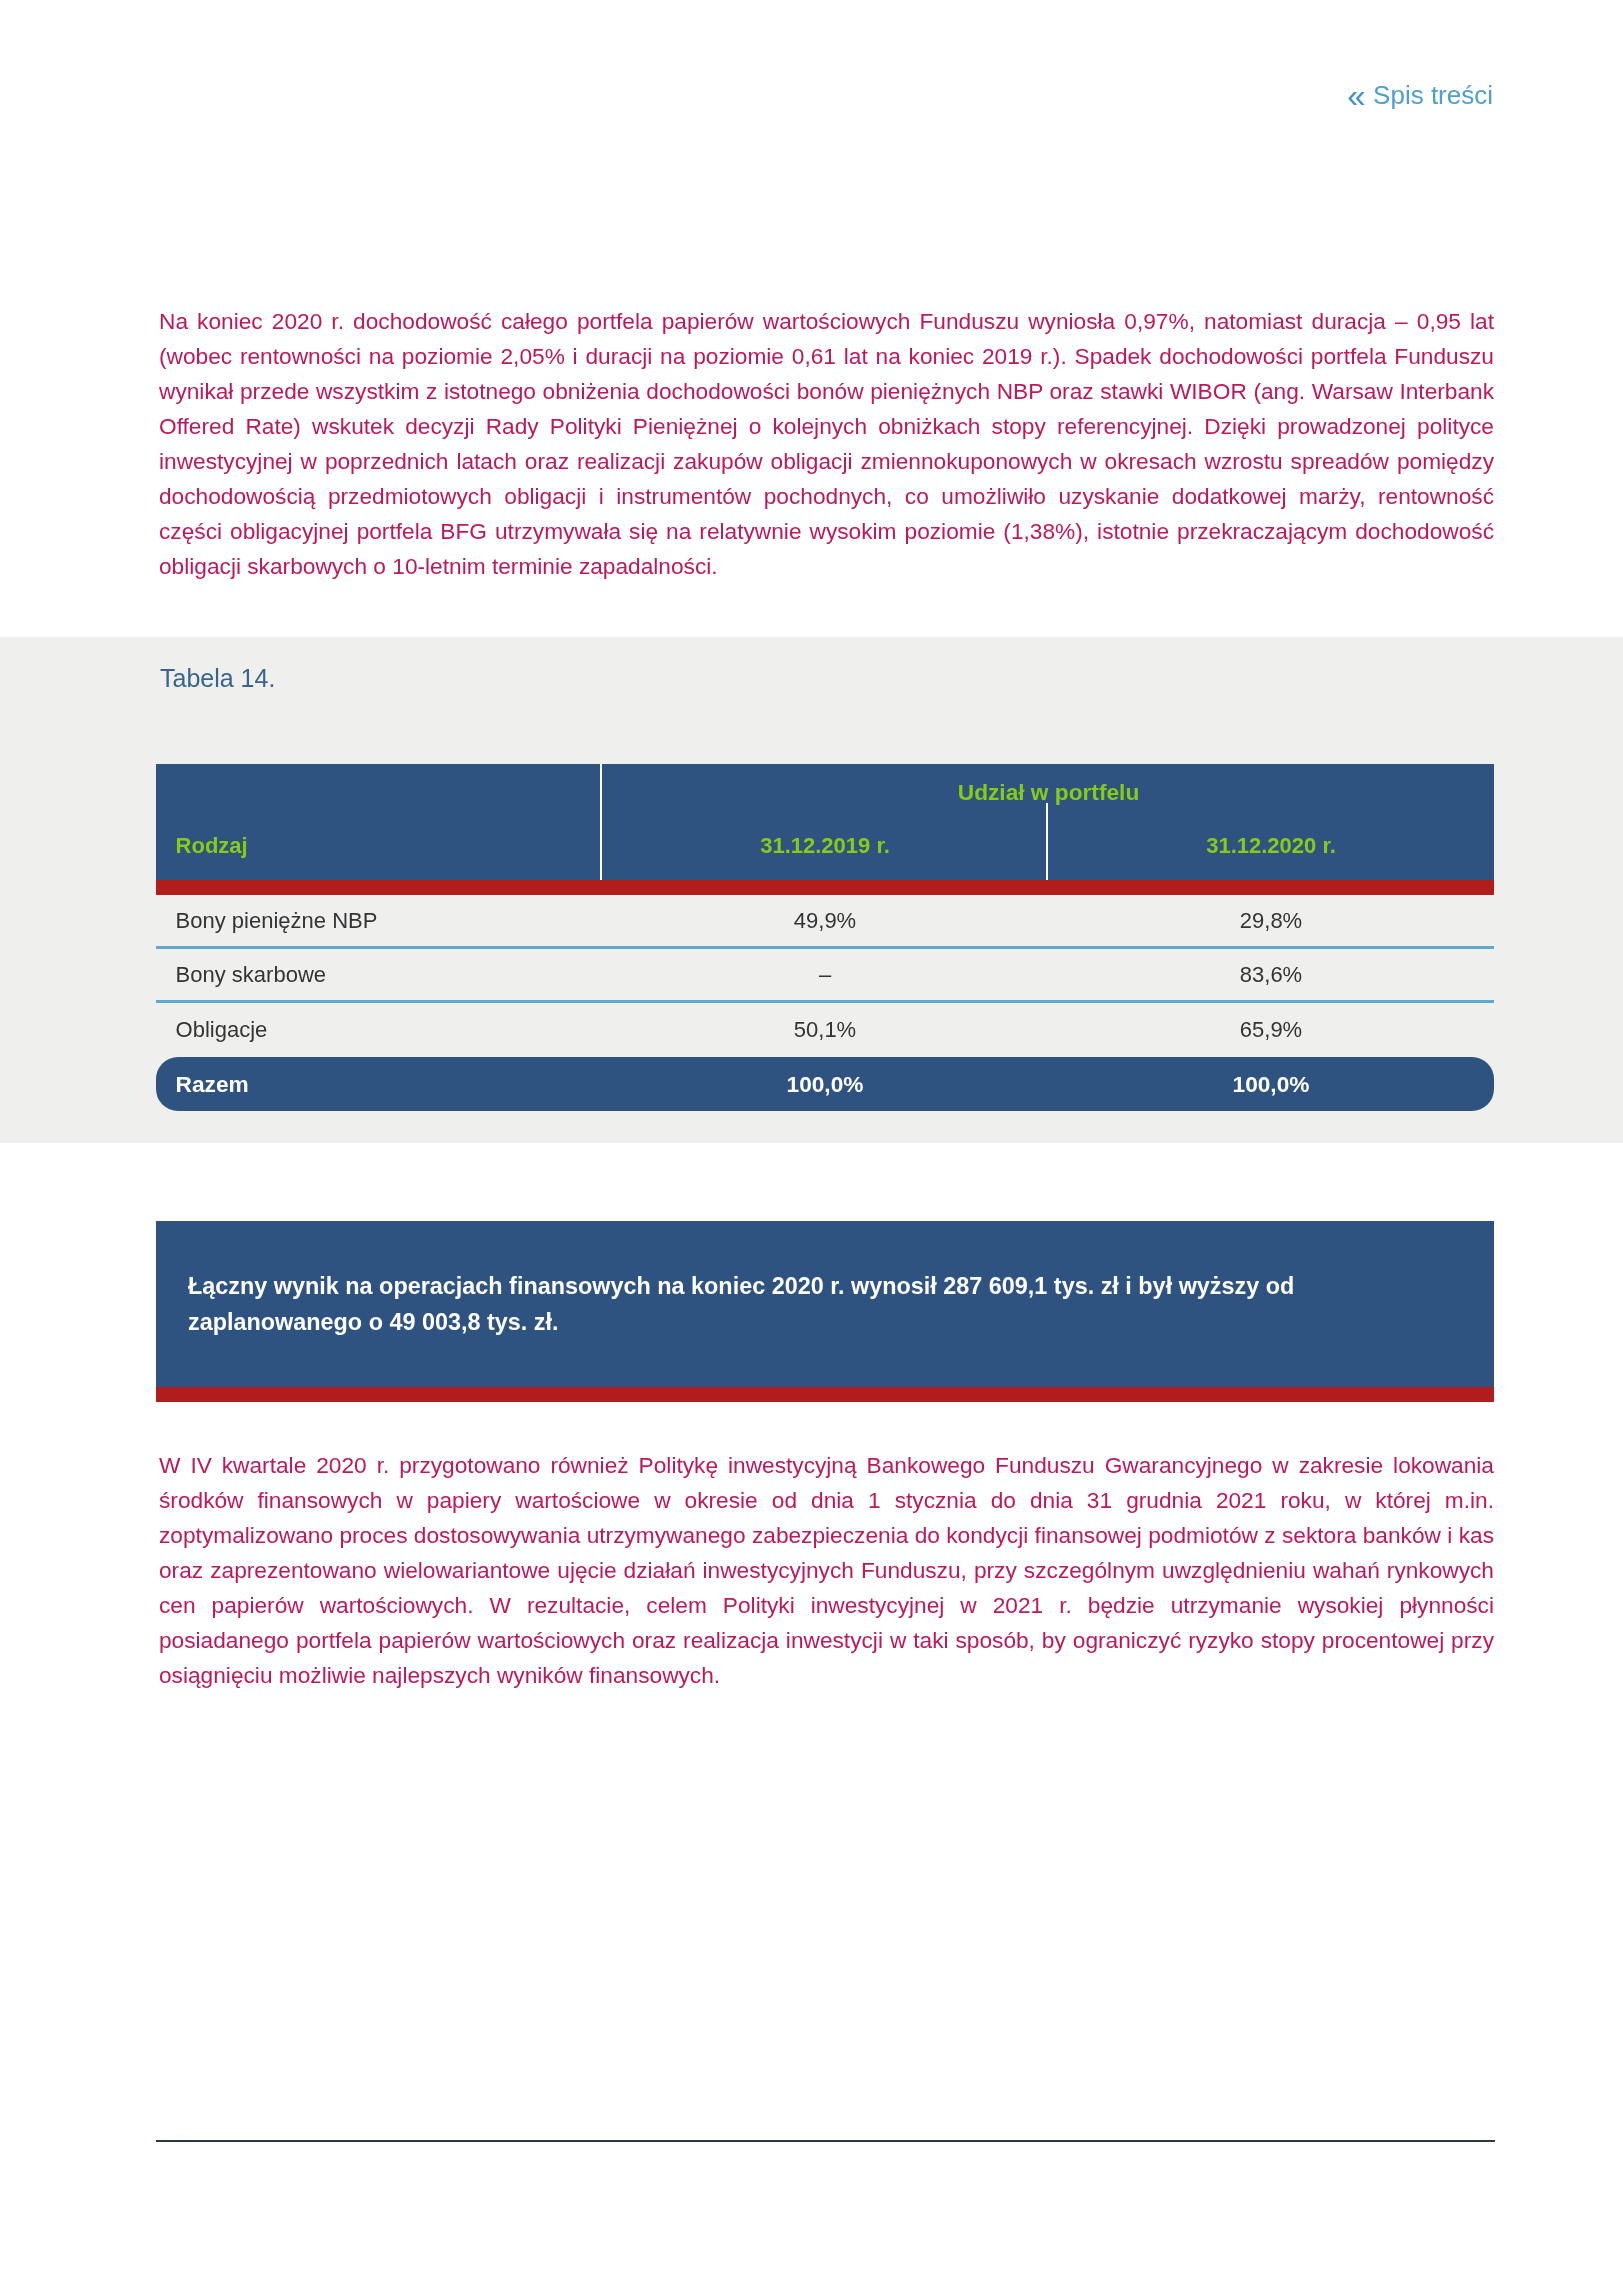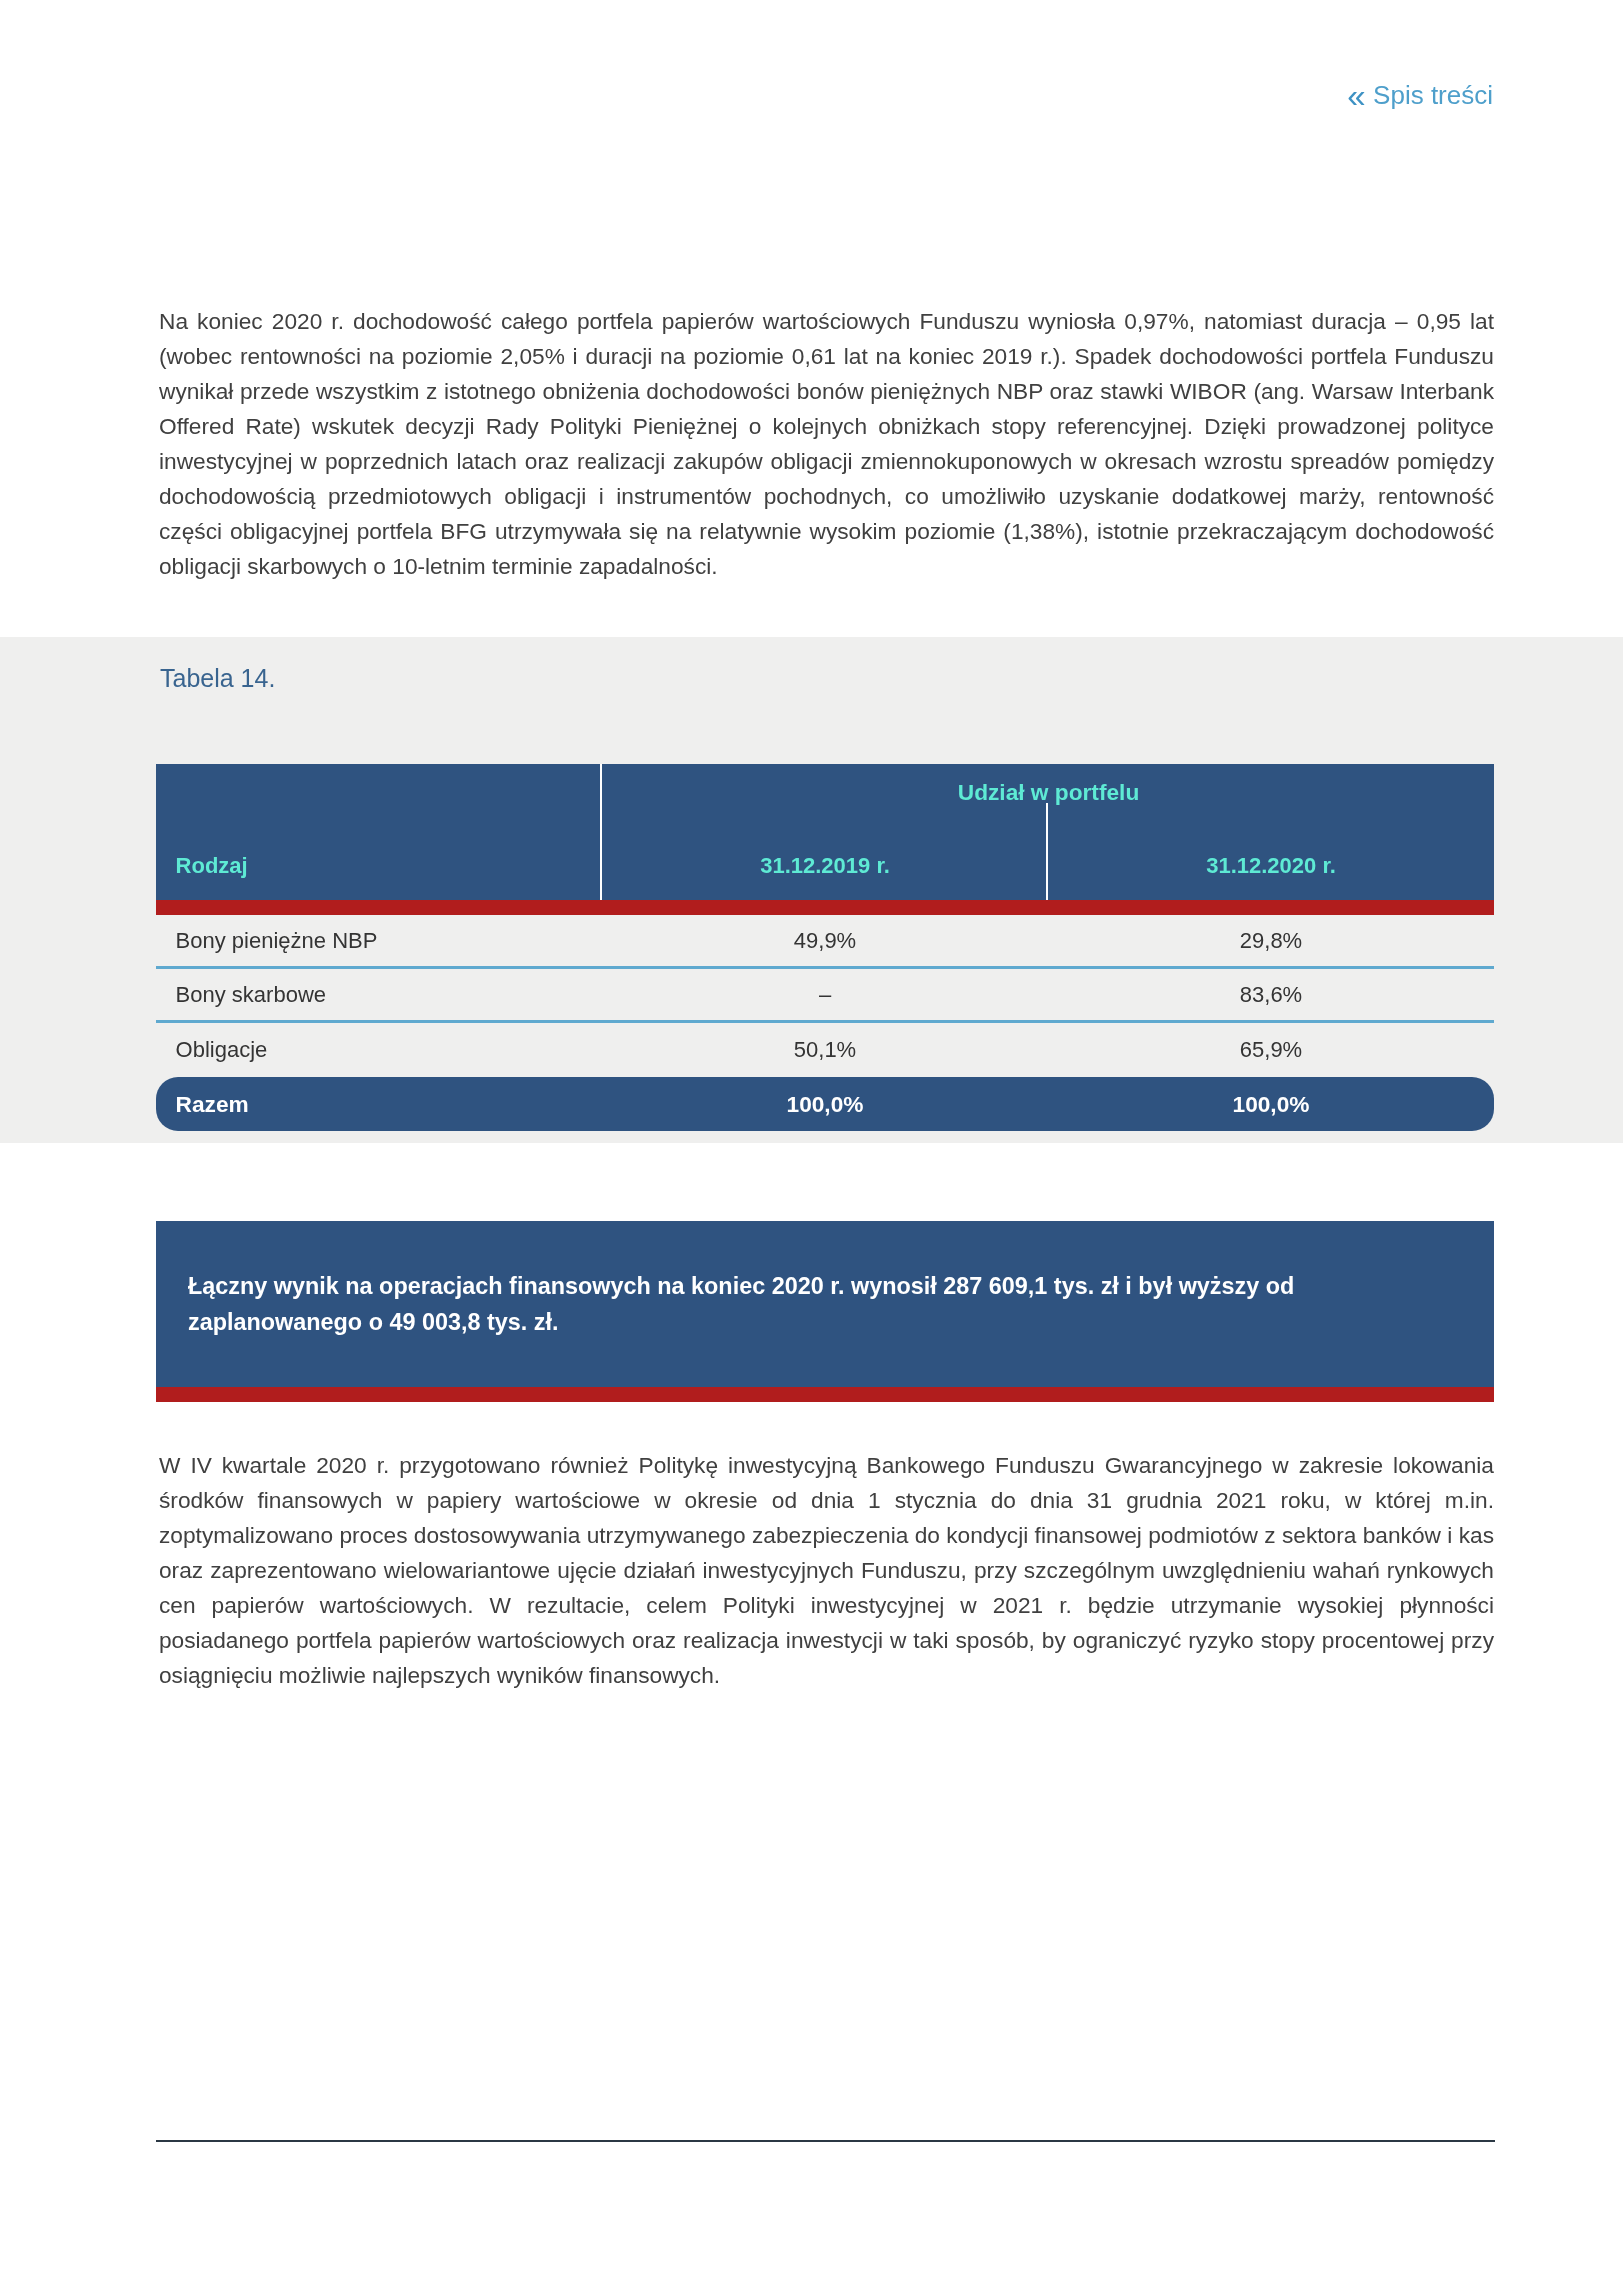--- a/index.html
+++ b/index.html
@@ -13,21 +13,21 @@
   
   .toc-link{
     position:absolute;top:80px;right:130px;
     font-size:26px;color:#4E9FCB;text-decoration:none;
     display:flex;align-items:center;gap:7.6px;cursor:pointer;
   }
   .toc-link .chev{font-size:33px;line-height:26px;color:#3E92C4;}
   
   .para{
     position:absolute;left:159px;width:1335px;
-    font-size:22.7px;line-height:35px;color:#404040;
+    font-size:22.7px;line-height:35px;color:#be185d;
     text-align:justify;margin:0;
   }
   .para1{top:304px;}
   .para2{top:1448px;}
   
   .band{
     position:absolute;left:0;top:637px;width:1623px;height:506px;
     background:#EFEFEE;
   }
   .table-label{
@@ -36,21 +36,21 @@
   }
   .table-title{
     position:absolute;left:159px;top:702px;
     font-size:27px;font-weight:bold;color:#1E4E7C;margin:0;
   }
   
   .tbl{
     position:absolute;left:156px;top:764px;width:1338px;
   }
   .tbl-header{
-    position:relative;height:136px;background:#2F5380;color:#5eead4;
+    position:relative;height:116px;background:#2F5380;color:#84cc16;
   }
   .tbl-group-header{
     position:absolute;left:446px;width:893px;top:15px;
     text-align:center;font-weight:bold;font-size:22.7px;
   }
   .th-rodzaj{
     position:absolute;left:19.6px;bottom:21px;font-weight:bold;font-size:22px;
   }
   .th-col{
     position:absolute;bottom:21px;text-align:center;font-weight:bold;font-size:22px;

